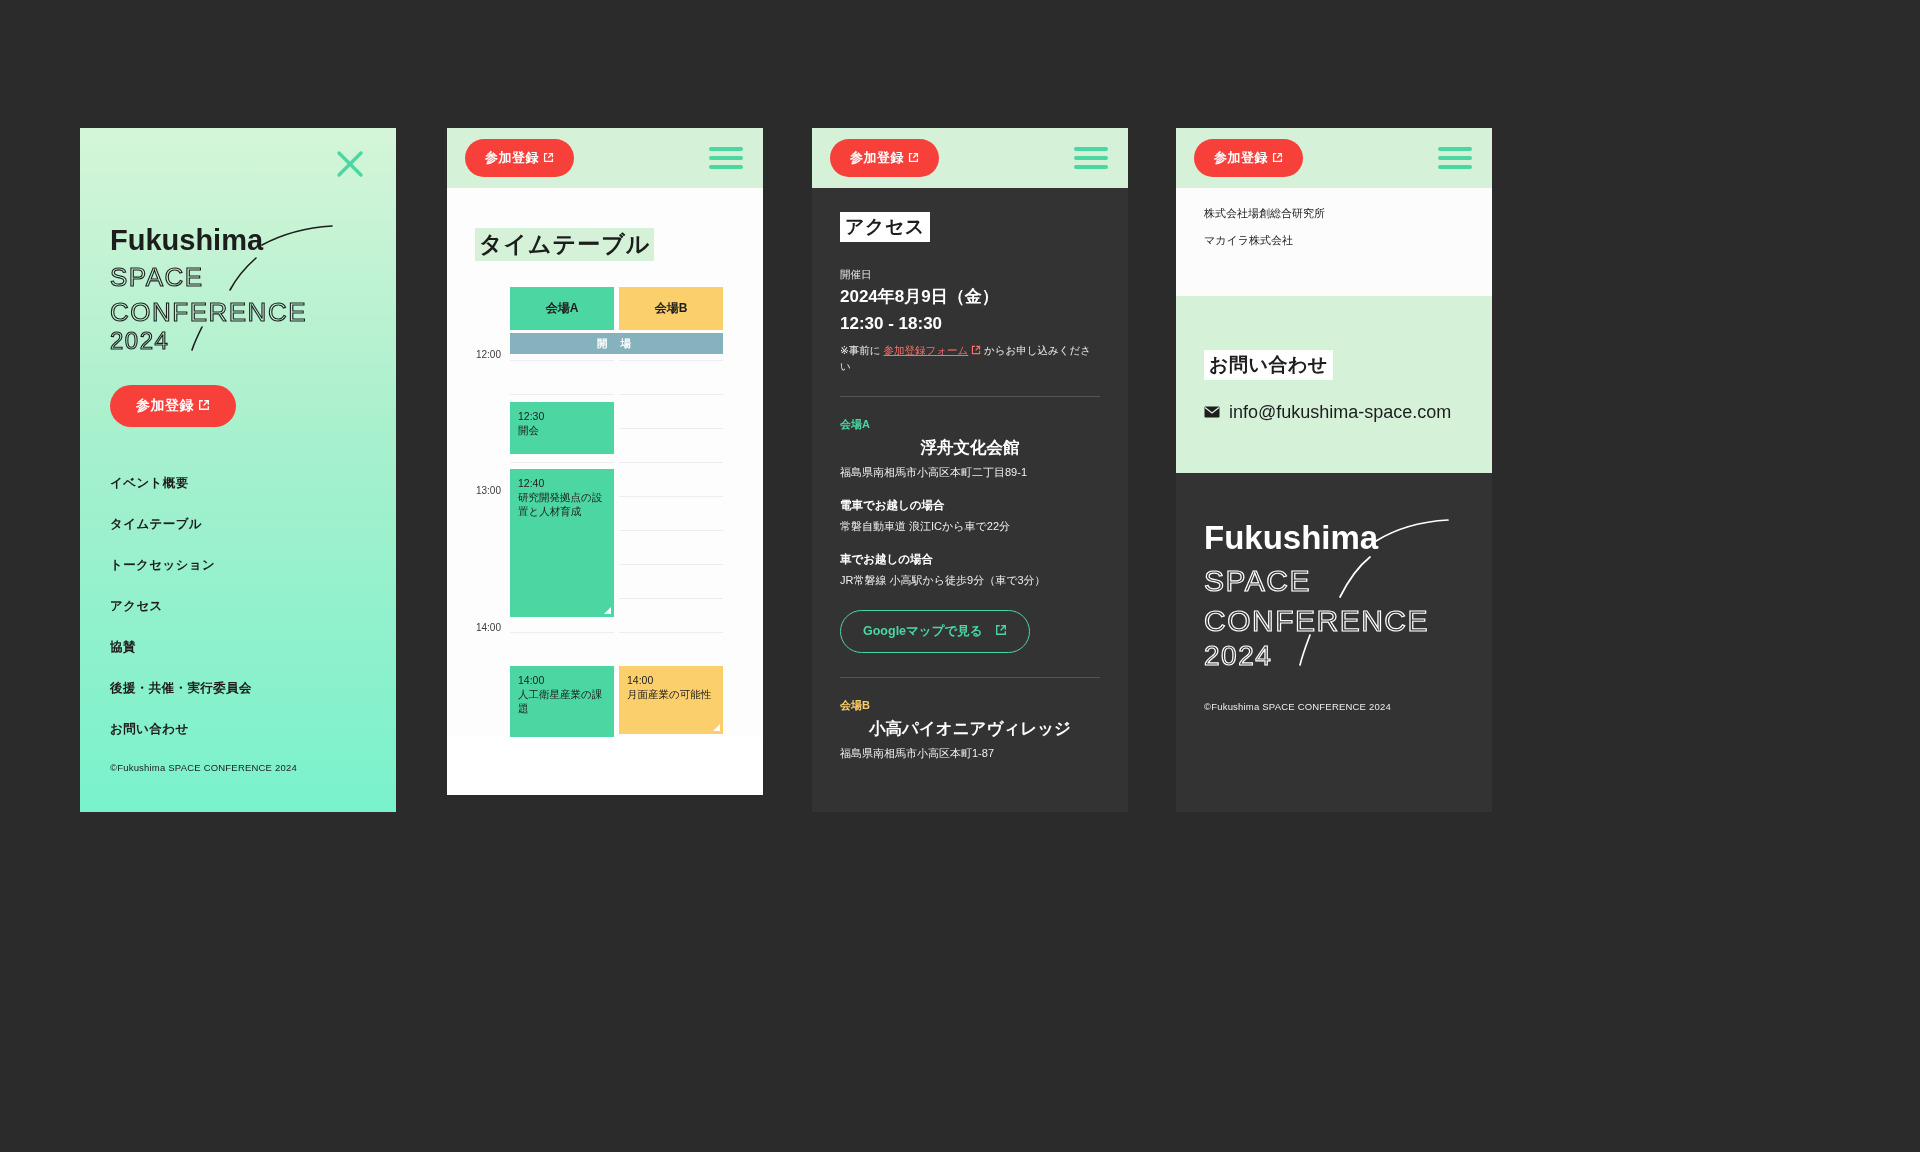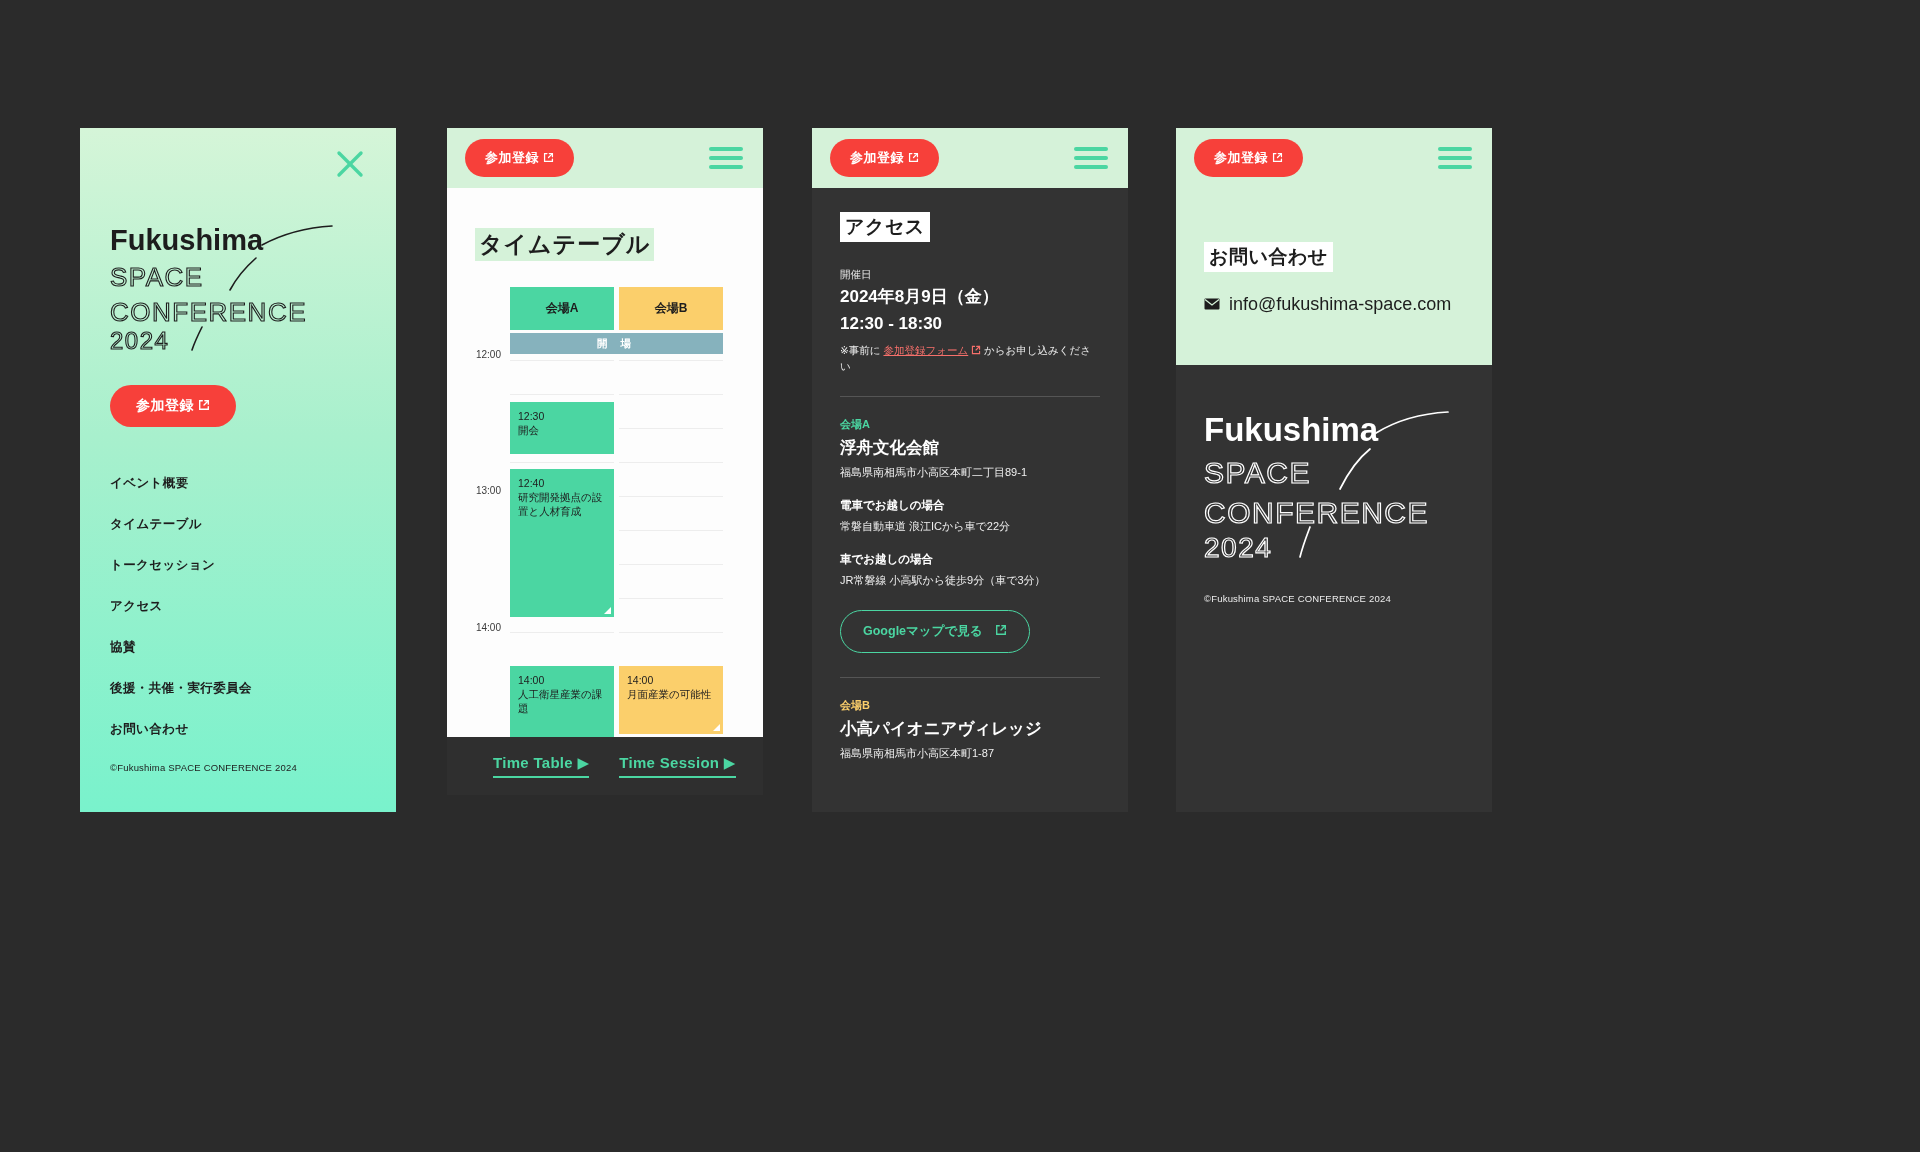--- a/index.html
+++ b/index.html
@@ -223,21 +223,21 @@
   .label-sm { font-size: 10.5px; color: #e8e8e8; margin-top: 26px; }
   .date-big { font-size: 17px; font-weight: 800; line-height: 1.35; margin-top: 4px; }
   .note-sm {
     font-size: 10.5px; line-height: 1.55; margin-top: 6px; color: #ededed;
   }
   .note-sm a { color: #f7706b; text-decoration: underline; }
   .hr-dark { border: none; border-top: 1px solid #555; margin: 22px 0 0 0; }
   .venue-tag { font-size: 11px; font-weight: 800; margin-top: 20px; }
   .venue-tag.a { color: #4bd6a2; }
   .venue-tag.b { color: #fbcf6b; }
-  .venue-name { font-size: 16.5px; font-weight: 800; margin-top: 5px; }
+  .venue-name { font-size: 16.5px; font-weight: 800; margin-top: 5px; text-align: center; }
   .venue-addr { font-size: 11px; margin-top: 6px; color: #f0f0f0; }
   .way-head { font-size: 11.5px; font-weight: 800; margin-top: 18px; }
   .way-text { font-size: 11px; margin-top: 6px; color: #f0f0f0; }
   .ghost-btn {
     display: inline-flex; align-items: center; gap: 12px;
     margin-top: 22px;
     border: 1px solid #4bd6a2;
     border-radius: 999px;
     color: #4bd6a2;
     background: transparent;
@@ -422,30 +422,20 @@
               <span class="ev-time">14:00</span>
               <span class="ev-name">月面産業の可能性</span>
               <span class="corner"></span>
             </div>
           </div>
 
         </div>
       </div>
     </div>
 
-    <div class="tt-footer">
-      <div class="tt-tab">
-        <span>Time Table</span>
-        <span>▶</span>
-      </div>
-      <div class="tt-tab">
-        <span>Time Session</span>
-        <span>▶</span>
-      </div>
-    </div>
   </div>
 
   <div class="phone" id="panel-access">
 
     <div class="green-header">
       <button class="cta-red">
         <span>参加登録</span>
         <span>
           <svg width="11" height="11" viewBox="0 0 14 14" aria-hidden="true">
             <path d="M5 2H2v10h10V9" stroke="#fff" stroke-width="1.6" fill="none" stroke-linecap="round"></path>
@@ -522,20 +512,24 @@
           </svg>
         </span>
       </button>
       <div class="burger">
         <span></span>
           <span></span>
           <span></span>
       </div>
     </div>
 
+    <div class="ct-white">
+      <p>株式会社場創総合研究所</p>
+      <p>マカイラ株式会社</p>
+    </div>
 
     <div class="ct-green">
       <div class="sec-title">お問い合わせ</div>
       <div class="ct-mail">
         <span>
           <svg width="16" height="12" viewBox="0 0 16 12" aria-hidden="true">
             <rect x="0.5" y="0.5" width="15" height="11" rx="1" fill="#1d1d1d"></rect>
             <path d="M1 1.5L8 7 15 1.5" stroke="#d5f2d9" stroke-width="1.3" fill="none"></path>
           </svg>
         </span>

